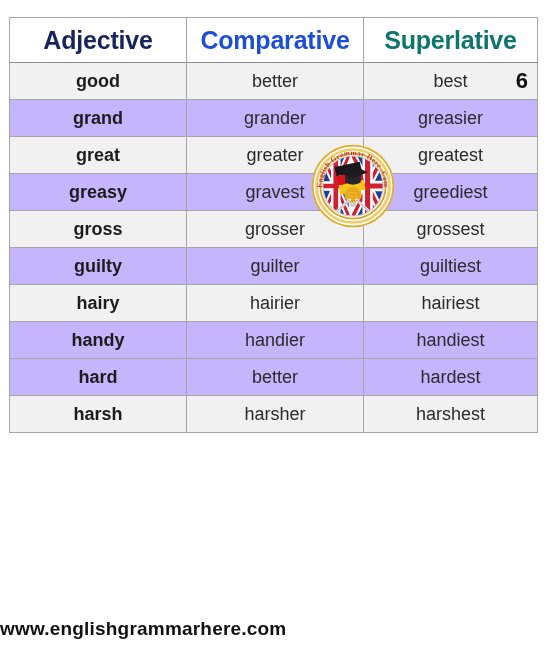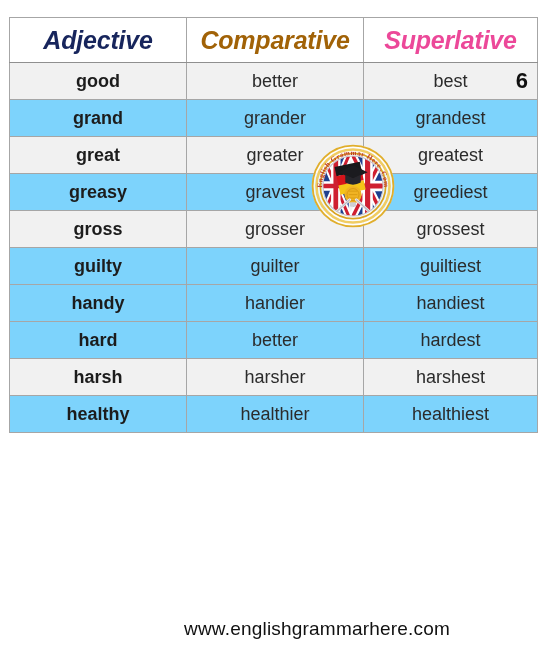--- a/index.html
+++ b/index.html
@@ -46,30 +46,29 @@
   }
 
   
   #grammar-table thead th {
     height: 44px;
     background: #ffffff;
     font-size: 25px;
     font-weight: bold;
     letter-spacing: -0.2px;
     border-bottom: 1px solid #8f8f8f;
-    font-style: italic;
   }
   .h-adjective  { color: #17255c; }
-  .h-comparative{ color: #a16207; }
-  .h-superlative{ color: #ec4899; }
+  .h-comparative{ color: #1d4ed8; }
+  .h-superlative{ color: #0f766e; }
 
   
   #grammar-table tbody tr { height: 37px; }
   #grammar-table tbody tr.odd  td { background: #f1f1f1; }
-  #grammar-table tbody tr.even td { background: #7dd3fc; }
+  #grammar-table tbody tr.even td { background: #c4b5fd; }
 
   td.cell-adj {
     font-size: 18px;
     font-weight: bold;
     color: #1c1c1c;
   }
   td.cell-comp,
   td.cell-sup {
     font-size: 18px;
     font-weight: normal;
@@ -97,23 +96,23 @@
     height: 86px;
     pointer-events: none;
   }
 
   
   #footer-url {
     position: absolute;
     left: 0;
     top: 618px;
     width: 450px;
-    text-align: right;
+    text-align: left;
     font-size: 19px;
-    font-weight: normal;
+    font-weight: bold;
     letter-spacing: 0.2px;
     color: #111111;
   }
 </style>
 </head>
 <body>
 
 <div id="sheet">
 
   <table id="grammar-table">
@@ -131,21 +130,21 @@
     </thead>
     <tbody id="table-body">
         <tr class="odd">
           <td class="cell-adj">good</td>
           <td class="cell-comp">better</td>
           <td class="cell-sup"><span>best</span><span class="page-number">6</span></td>
         </tr>
         <tr class="even">
           <td class="cell-adj">grand</td>
           <td class="cell-comp">grander</td>
-          <td class="cell-sup"><span>grandest</span></td>
+          <td class="cell-sup"><span>greasier</span></td>
         </tr>
         <tr class="odd">
           <td class="cell-adj">great</td>
           <td class="cell-comp">greater</td>
           <td class="cell-sup"><span>greatest</span></td>
         </tr>
         <tr class="even">
           <td class="cell-adj">greasy</td>
           <td class="cell-comp">gravest</td>
           <td class="cell-sup"><span>greediest</span></td>
@@ -153,39 +152,39 @@
         <tr class="odd">
           <td class="cell-adj">gross</td>
           <td class="cell-comp">grosser</td>
           <td class="cell-sup"><span>grossest</span></td>
         </tr>
         <tr class="even">
           <td class="cell-adj">guilty</td>
           <td class="cell-comp">guilter</td>
           <td class="cell-sup"><span>guiltiest</span></td>
         </tr>
+        <tr class="odd">
+          <td class="cell-adj">hairy</td>
+          <td class="cell-comp">hairier</td>
+          <td class="cell-sup"><span>hairiest</span></td>
+        </tr>
         <tr class="even">
           <td class="cell-adj">handy</td>
           <td class="cell-comp">handier</td>
           <td class="cell-sup"><span>handiest</span></td>
         </tr>
         <tr class="even">
           <td class="cell-adj">hard</td>
           <td class="cell-comp">better</td>
           <td class="cell-sup"><span>hardest</span></td>
         </tr>
         <tr class="odd">
           <td class="cell-adj">harsh</td>
           <td class="cell-comp">harsher</td>
           <td class="cell-sup"><span>harshest</span></td>
-        </tr>
-        <tr class="even">
-          <td class="cell-adj">healthy</td>
-          <td class="cell-comp">healthier</td>
-          <td class="cell-sup"><span>healthiest</span></td>
         </tr>
       </tbody>
   </table>
 
   <div id="watermark">
     <svg viewBox="0 0 100 100" width="86" height="86" aria-hidden="true">
       <defs>
         <clipPath id="innerClip">
             <circle cx="50" cy="50" r="35"></circle>
           </clipPath>

